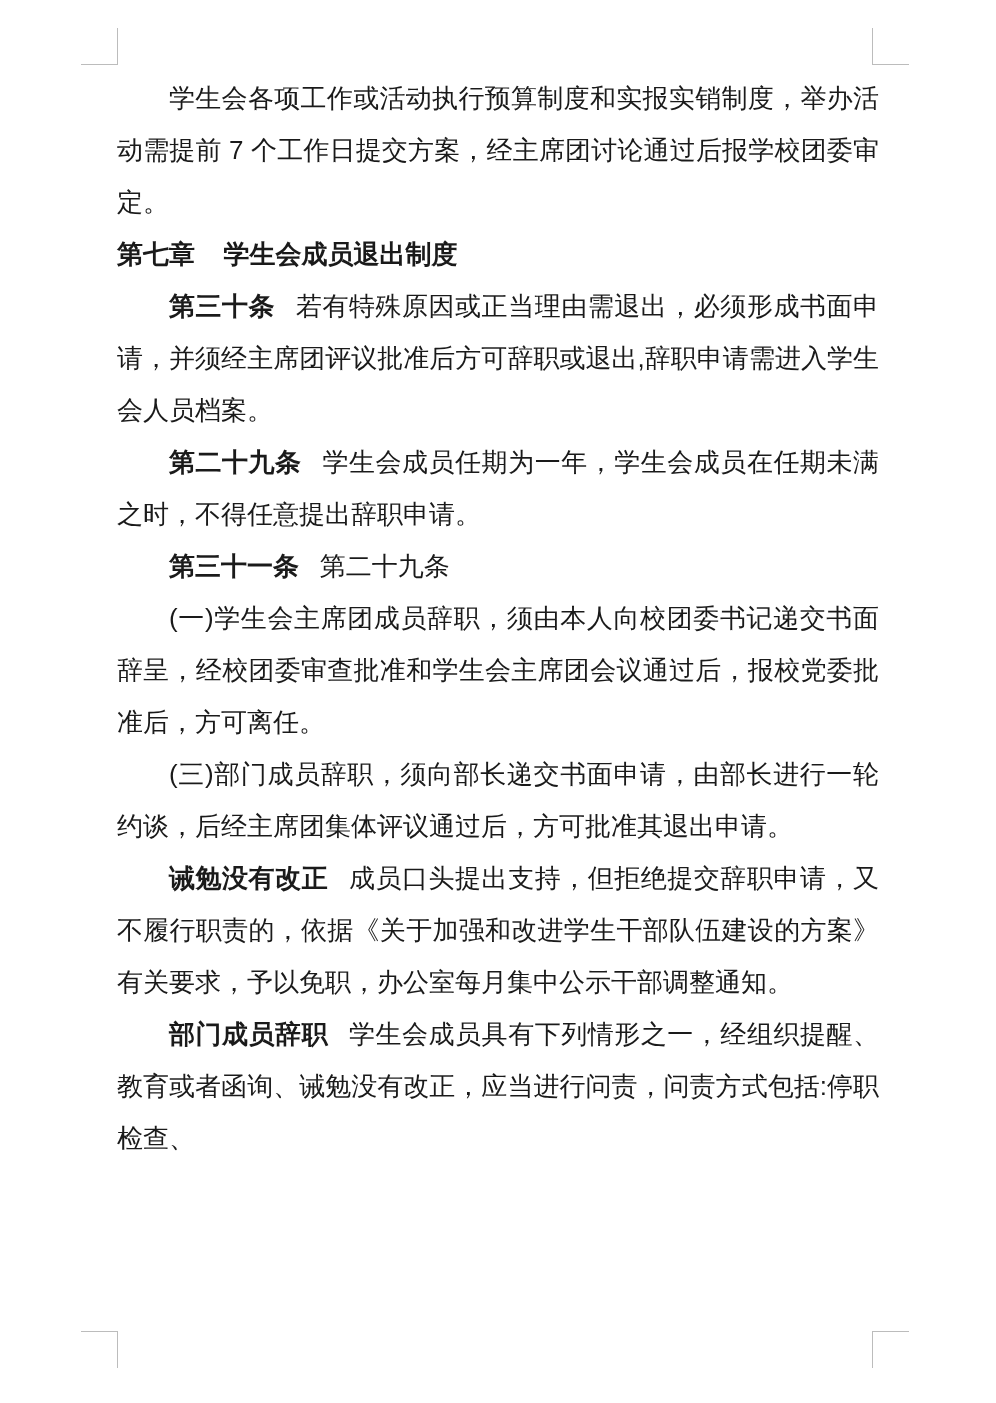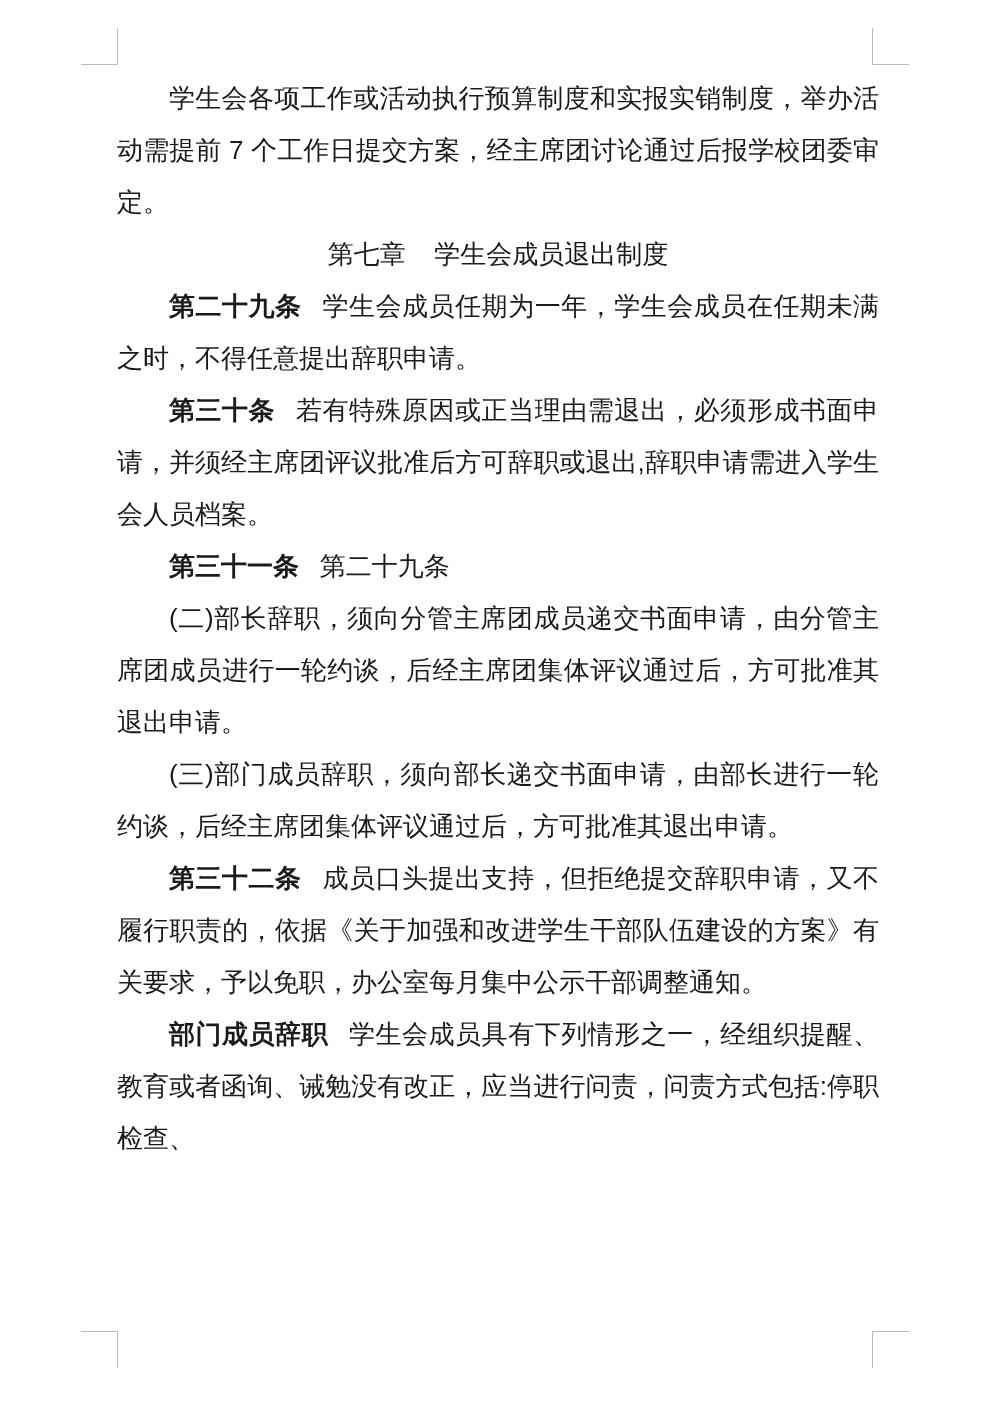--- a/index.html
+++ b/index.html
@@ -40,22 +40,21 @@
   .para {
     margin: 0;
     text-indent: 2em;
     text-align: justify;
     text-justify: inter-ideograph;
     word-break: break-all;
   }
   .chapter {
     margin: 0;
     text-indent: 0;
-    text-align: center;
-    font-weight: 400;
+    font-weight: 700;
     font-size: 26px;
     line-height: 52px;
   }
   .chapter-num { margin-right: 1.1em; }
   .term {
     font-weight: 700;
     font-style: normal;
     margin-right: 0.8em;
   }
 </style>
@@ -73,43 +72,43 @@
 
     <p class="para">
       <span>学生会各项工作或活动执行预算制度和实报实销制度，举办活动需提前 7 个工作日提交方案，经主席团讨论通过后报学校团委审定。</span>
     </p>
 
     <p class="chapter">
       <span class="chapter-num">第七章</span><span>学生会成员退出制度</span>
     </p>
 
     <p class="para">
-      <b class="term">第二十九条</b><span>学生会成员任期为一年，学生会成员在任期未满之时，不得任意提出辞职申请。</span>
+      <b class="term">第三十条</b><span>若有特殊原因或正当理由需退出，必须形成书面申请，并须经主席团评议批准后方可辞职或退出,辞职申请需进入学生会人员档案。</span>
     </p>
 
     <p class="para">
-      <b class="term">第三十条</b><span>若有特殊原因或正当理由需退出，必须形成书面申请，并须经主席团评议批准后方可辞职或退出,辞职申请需进入学生会人员档案。</span>
+      <b class="term">第二十九条</b><span>学生会成员任期为一年，学生会成员在任期未满之时，不得任意提出辞职申请。</span>
     </p>
 
     <p class="para">
       <b class="term">第三十一条</b><span>第二十九条</span>
     </p>
 
+    <p class="para">
+      <span>(一)学生会主席团成员辞职，须由本人向校团委书记递交书面辞呈，经校团委审查批准和学生会主席团会议通过后，报校党委批准后，方可离任。</span>
+    </p>
 
-    <p class="para">
-      <span>(二)部长辞职，须向分管主席团成员递交书面申请，由分管主席团成员进行一轮约谈，后经主席团集体评议通过后，方可批准其退出申请。</span>
-    </p>
 
     <p class="para">
       <span>(三)部门成员辞职，须向部长递交书面申请，由部长进行一轮约谈，后经主席团集体评议通过后，方可批准其退出申请。</span>
     </p>
 
 
     <p class="para">
-      <b class="term">第三十二条</b><span>成员口头提出支持，但拒绝提交辞职申请，又不履行职责的，依据《关于加强和改进学生干部队伍建设的方案》有关要求，予以免职，办公室每月集中公示干部调整通知。</span>
+      <b class="term">诫勉没有改正</b><span>成员口头提出支持，但拒绝提交辞职申请，又不履行职责的，依据《关于加强和改进学生干部队伍建设的方案》有关要求，予以免职，办公室每月集中公示干部调整通知。</span>
     </p>
 
     <p class="para">
       <b class="term">部门成员辞职</b><span>学生会成员具有下列情形之一，经组织提醒、教育或者函询、诫勉没有改正，应当进行问责，问责方式包括:停职检查、</span>
     </p>
 
   </div>
 </div>
 
 </body></html>

